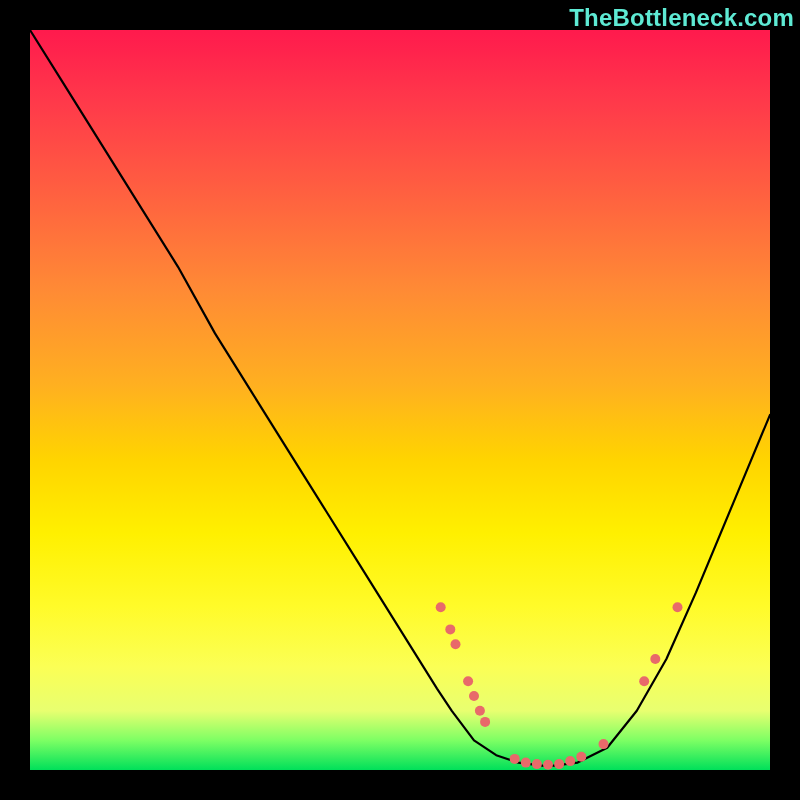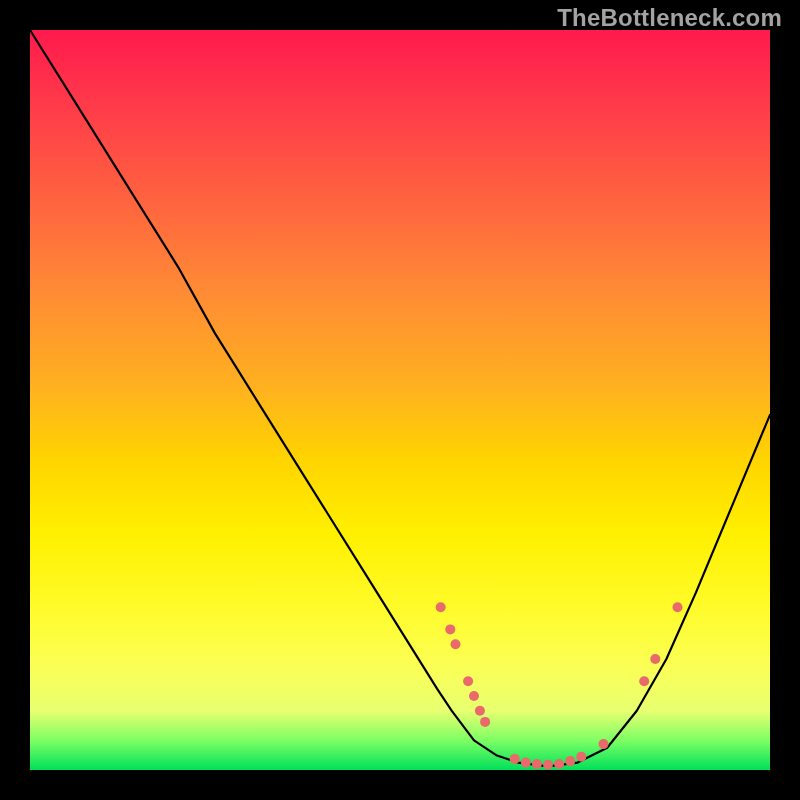--- a/index.html
+++ b/index.html
@@ -34,26 +34,26 @@
       #fffb2a 78%,
       #fbff55 86%,
       #e8ff70 92%,
       #7dff64 96%,
       #00e05a 100%
     );
   }
   .watermark {
     position: absolute;
     top: 4px;
-    right: 18px;
+    right: 6px;
     font-family: Arial, Helvetica, sans-serif;
     font-size: 24px;
     font-weight: 600;
     letter-spacing: 0.2px;
-    color: #a3a3a3;
+    color: #5eead4;
     user-select: none;
   }
   svg.curve {
     position: absolute;
     left: 0;
     top: 0;
     width: 740px;
     height: 740px;
     overflow: visible;
   }

